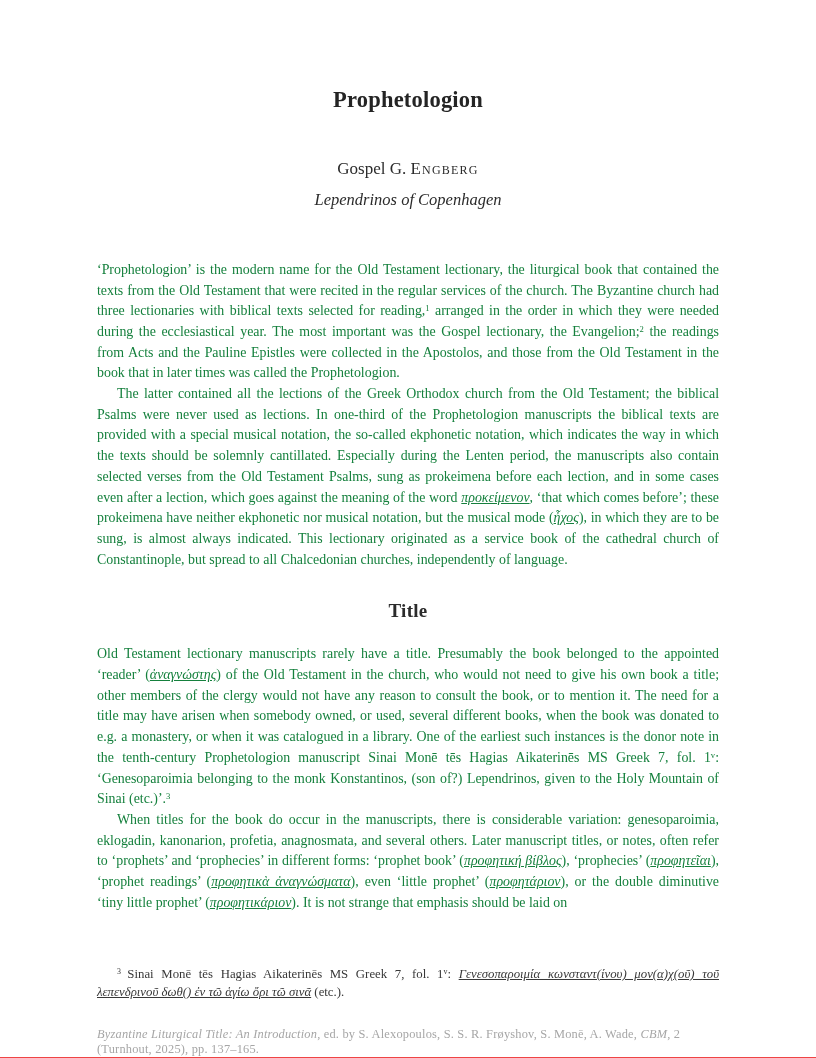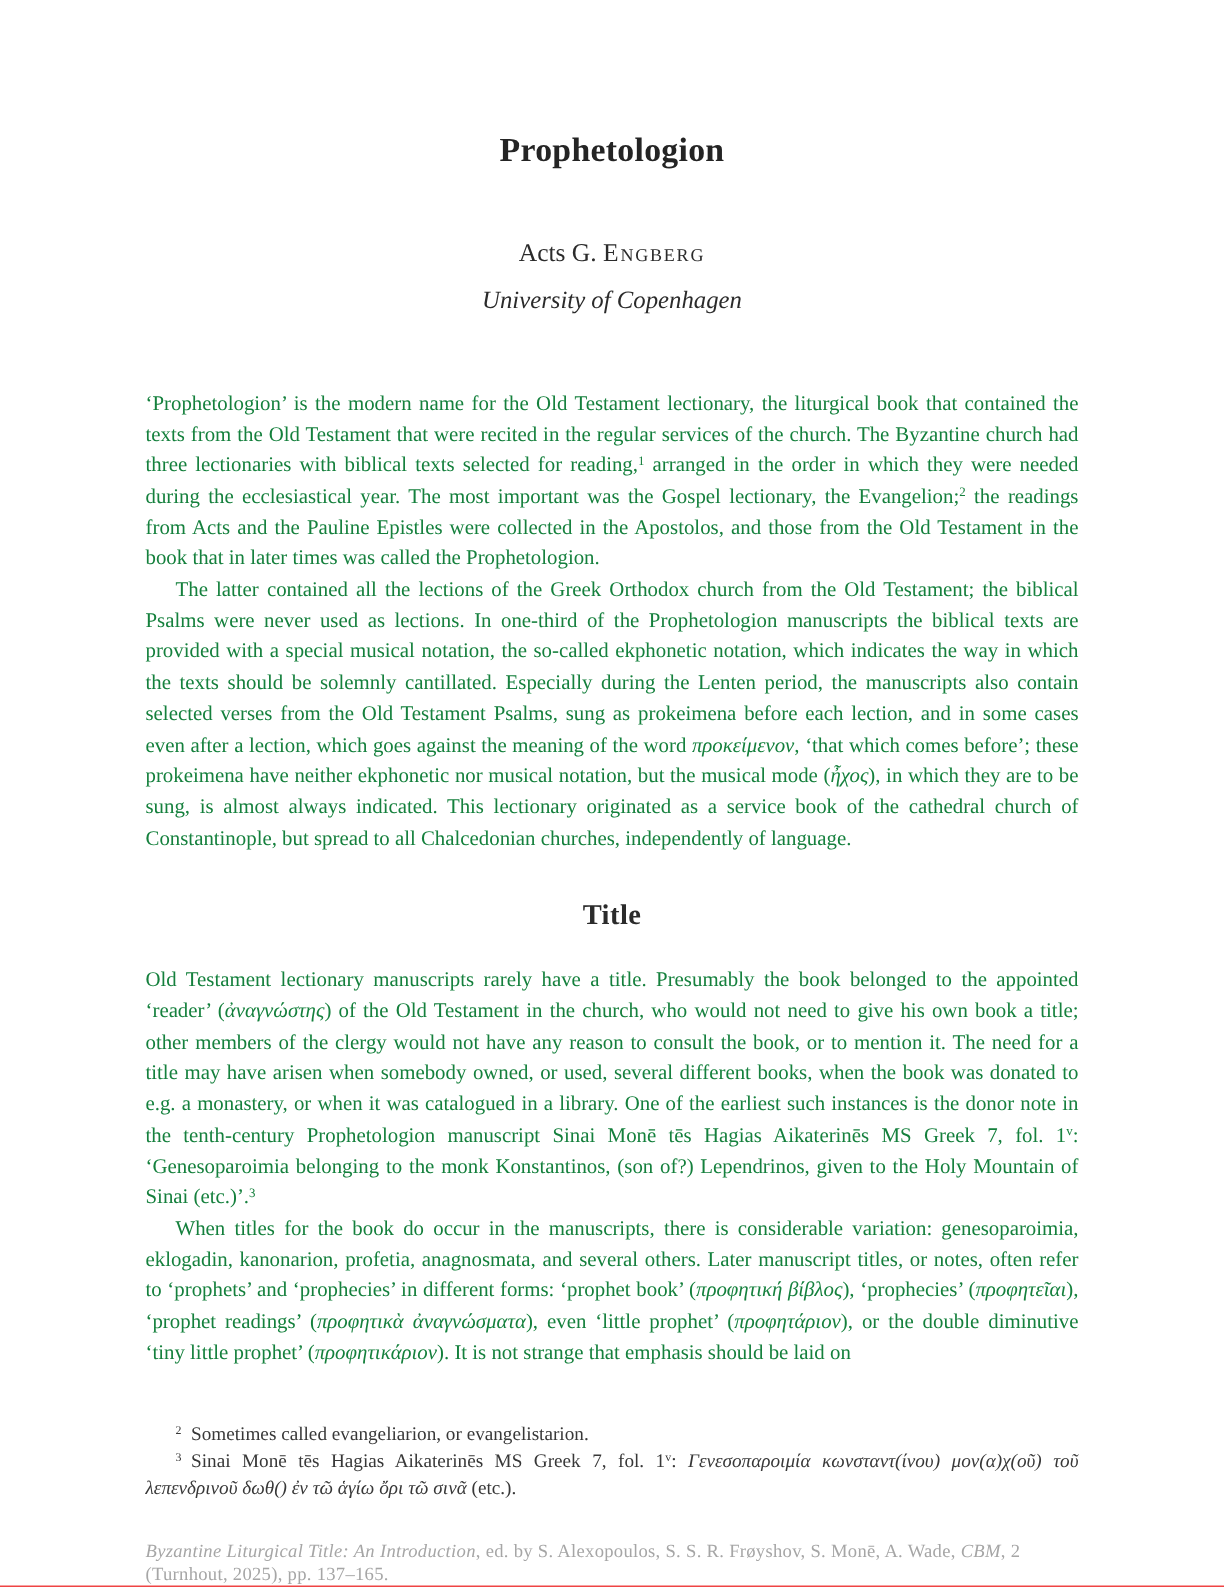--- a/index.html
+++ b/index.html
@@ -22,56 +22,55 @@
     margin:0;font-size:13.9px;line-height:20.7px;text-align:justify;
     color:#15803d;
   }
   p.body-p.indent{text-indent:20px;}
   .section-heading{
     margin-top:30px;margin-bottom:22px;font-size:19px;font-weight:700;
     text-align:center;letter-spacing:.3px;color:#2b2b2b;
   }
   sup{font-size:.62em;line-height:0;vertical-align:.5em;letter-spacing:0;}
   .i{font-style:italic;}
-  .greek{font-style:italic;}
+  .greek{font-style:italic;text-decoration:underline;}
   .footnotes{margin-top:auto;padding-top:14px;}
   p.footnote{
     margin:0;font-size:12.8px;line-height:17.6px;text-align:justify;
     text-indent:20px;color:#383838;
   }
   .footer-citation{
     margin-top:26px;font-size:12.4px;color:#a6a6a6;line-height:1.2;
     letter-spacing:.2px;
   }
 </style>
 </head>
 <body>
 
 <div class="page">
   <div class="content">
 
     <h1 class="article-title">Prophetologion</h1>
 
-    <div class="author-line"><span>Acts G. </span><span class="author-surname">Engberg</span></div>
+    <div class="author-line"><span>Gospel G. </span><span class="author-surname">Engberg</span></div>
 
-    <div class="affiliation">University of Copenhagen</div>
+    <div class="affiliation">Lependrinos of Copenhagen</div>
 
     <div class="body-block">
       <p class="body-p"><span>‘Prophetologion’ is the modern name for the Old Testament lectionary, the liturgical book that contained the texts from the Old Testament that were recited in the regular services of the church. The Byzantine church had three lectionaries with biblical texts selected for reading,</span><sup>1</sup><span> arranged in the order in which they were needed during the ecclesiastical year. The most important was the Gospel lectionary, the Evangelion;</span><sup>2</sup><span> the readings from Acts and the Pauline Epistles were collected in the Apostolos, and those from the Old Testament in the book that in later times was called the Prophetologion.</span></p>
       <p class="body-p indent"><span>The latter contained all the lections of the Greek Orthodox church from the Old Testament; the biblical Psalms were never used as lections. In one-third of the Prophetologion manuscripts the biblical texts are provided with a special musical notation, the so-called ekphonetic notation, which indicates the way in which the texts should be solemnly cantillated. Especially during the Lenten period, the manuscripts also contain selected verses from the Old Testament Psalms, sung as prokeimena before each lection, and in some cases even after a lection, which goes against the meaning of the word </span><span class="greek">προκείμενον</span><span>, ‘that which comes before’; these prokeimena have neither ekphonetic nor musical notation, but the musical mode (</span><span class="greek">ἦχος</span><span>), in which they are to be sung, is almost always indicated. This lectionary originated as a service book of the cathedral church of Constantinople, but spread to all Chalcedonian churches, independently of language.</span></p>
     </div>
 
     <h2 class="section-heading">Title</h2>
 
     <div>
       <p class="body-p"><span>Old Testament lectionary manuscripts rarely have a title. Presumably the book belonged to the appointed ‘reader’ (</span><span class="greek">ἀναγνώστης</span><span>) of the Old Testament in the church, who would not need to give his own book a title; other members of the clergy would not have any reason to consult the book, or to mention it. The need for a title may have arisen when somebody owned, or used, several different books, when the book was donated to e.g. a monastery, or when it was catalogued in a library. One of the earliest such instances is the donor note in the tenth-century Prophetologion manuscript Sinai Monē tēs Hagias Aikaterinēs MS Greek 7, fol. 1</span><sup>v</sup><span>: ‘Genesoparoimia belonging to the monk Konstantinos, (son of?) Lependrinos, given to the Holy Mountain of Sinai (etc.)’.</span><sup>3</sup></p>
       <p class="body-p indent"><span>When titles for the book do occur in the manuscripts, there is considerable variation: genesoparoimia, eklogadin, kanonarion, profetia, anagnosmata, and several others. Later manuscript titles, or notes, often refer to ‘prophets’ and ‘prophecies’ in different forms: ‘prophet book’ (</span><span class="greek">προφητική βίβλος</span><span>), ‘prophecies’ (</span><span class="greek">προφητεῖαι</span><span>), ‘prophet readings’ (</span><span class="greek">προφητικὰ ἀναγνώσματα</span><span>), even ‘little prophet’ (</span><span class="greek">προφητάριον</span><span>), or the double diminutive ‘tiny little prophet’ (</span><span class="greek">προφητικάριον</span><span>). It is not strange that emphasis should be laid on</span></p>
     </div>
 
     <div class="footnotes">
-      <p class="footnote"><sup>2</sup><span> Sometimes called evangeliarion, or evangelistarion.</span></p>
       <p class="footnote"><sup>3</sup><span> Sinai Monē tēs Hagias Aikaterinēs MS Greek 7, fol. 1</span><sup>v</sup><span>: </span><span class="greek">Γενεσοπαροιμία κωνσταντ(ίνου) μον(α)χ(οῦ) τοῦ λεπενδρινοῦ δωθ() ἐν τῶ ἁγίω ὄρι τῶ σινᾶ</span><span> (etc.).</span></p>
     </div>
 
     <div class="footer-citation"><span class="i">Byzantine Liturgical Title: An Introduction</span><span>, ed. by S. Alexopoulos, S. S. R. Frøyshov, S. Monē, A. Wade, </span><span class="i">CBM</span><span>, 2 (Turnhout, 2025), pp. 137–165.</span></div>
 
   </div>
 </div>
 
 </body></html>

